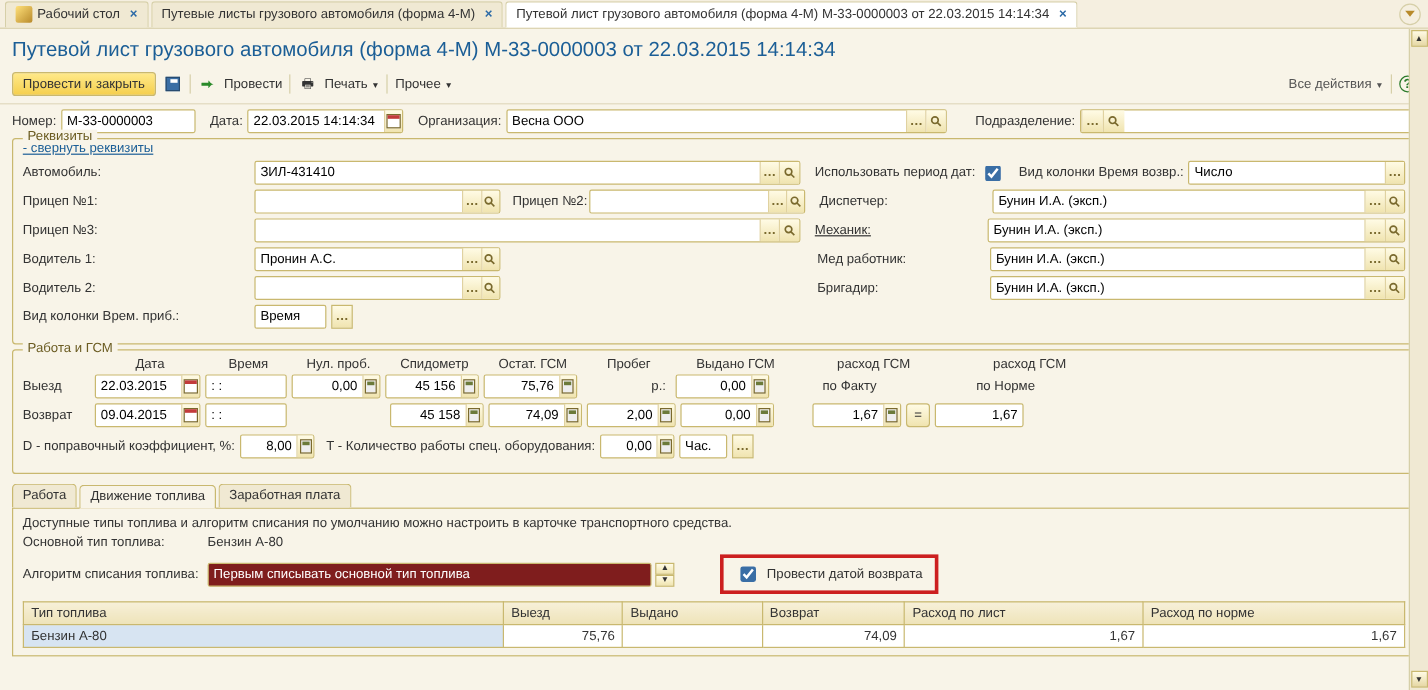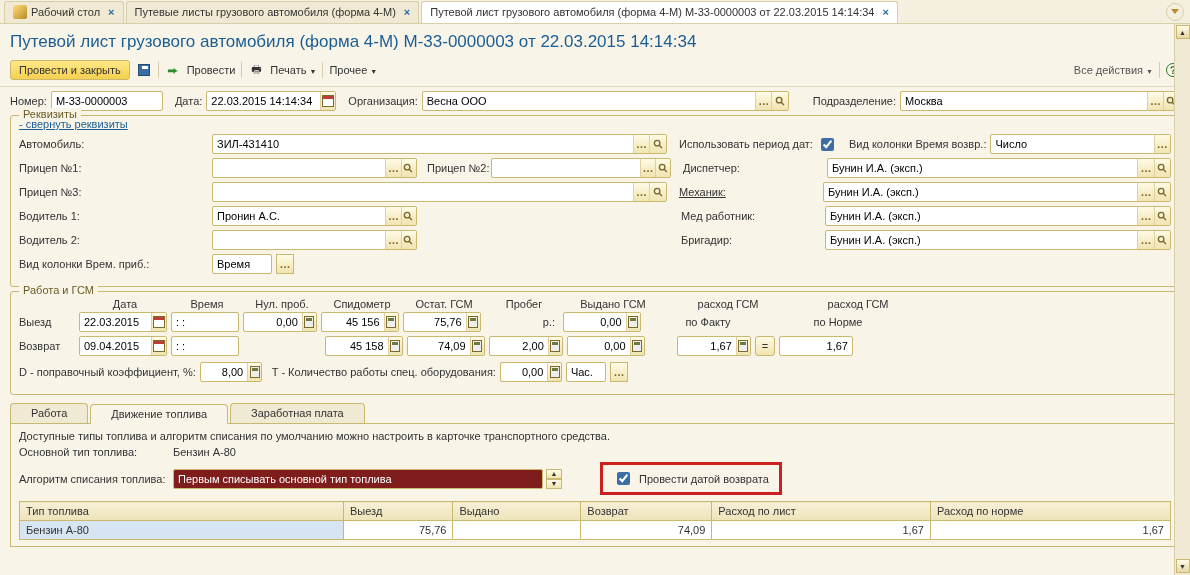--- a/index.html
+++ b/index.html
@@ -46,21 +46,21 @@
 
   .fieldset { border: 1px solid #c9b86f; border-radius: 3px; padding: 2px 8px 8px 8px; margin-top: 4px; position: relative; }
   .fieldset > .legend { position: absolute; top: -8px; left: 8px; background: #f8f4e8; padding: 0 4px; color: #6b5c22; }
   .link { color: #1b5e96; text-decoration: underline; cursor: pointer; }
 
   .grid-header { display: flex; margin-top: 2px; }
   .gh { text-align: center; padding: 2px 0; }
 
   
   .subtabs { display: flex; margin-top: 8px; }
-  .subtab { padding: 3px 20px; border: 1px solid #c9b86f; border-bottom: none; background: #f0e9d3; border-radius: 4px 4px 0 0; margin-right: 2px; cursor: pointer; }
+  .subtab { padding: 3px 8px; border: 1px solid #c9b86f; border-bottom: none; background: #f0e9d3; border-radius: 4px 4px 0 0; margin-right: 2px; cursor: pointer; }
   .subtab.active { background: #f8f4e8; font-weight: normal; border-bottom: 1px solid #f8f4e8; position: relative; top: 1px; }
   .subcontent { border: 1px solid #c9b86f; padding: 6px 8px; background: #f8f4e8; }
 
   .redbox { border: 3px solid #cc1f1f; padding: 4px 10px; display: inline-flex; align-items: center; gap: 6px; }
 
   
   .table { width: 100%; border-collapse: collapse; margin-top: 6px; }
   .table th { background: linear-gradient(#f7f0d8,#eee3b8); border: 1px solid #c9b86f; padding: 3px 6px; font-weight: normal; text-align: left; }
   .table td { border: 1px solid #c9b86f; padding: 3px 6px; background: #fff; }
   .table td.num { text-align: right; }
@@ -136,21 +136,20 @@
           <span class="fbtn ellipsis"></span>
           <span class="fbtn magnifier">
             <svg viewBox="0 0 16 16">
               <circle cx="6" cy="6" r="4" fill="none" stroke="#7a6a2e" stroke-width="2"></circle>
               <line x1="9" y1="9" x2="13" y2="13" stroke="#7a6a2e" stroke-width="2"></line>
             </svg>
           </span>
         </span>
       <span class="lbl" style="margin-left:20px;">Подразделение:</span>
       <span class="field" style="width:280px;">
-          <input value="Москва" style="">
           <span class="fbtn ellipsis"></span>
           <span class="fbtn magnifier">
             <svg viewBox="0 0 16 16">
               <circle cx="6" cy="6" r="4" fill="none" stroke="#7a6a2e" stroke-width="2"></circle>
               <line x1="9" y1="9" x2="13" y2="13" stroke="#7a6a2e" stroke-width="2"></line>
             </svg>
           </span>
         </span>
     </div>
 
@@ -464,21 +463,21 @@
         <span style="width:30px;"></span>
         <span class="redbox">
           <input type="checkbox" class="checkbox" checked="" style="">
           <span>Провести датой возврата</span>
         </span>
       </div>
 
       <table class="table">
         <thead>
             <tr>
-          <th style="width:324px;">Тип топлива</th>
+          <th style="width:400px;">Тип топлива</th>
           <th>Выезд</th>
           <th>Выдано</th>
           <th>Возврат</th>
           <th>Расход по лист</th>
           <th>Расход по норме</th>
         </tr>
           </thead>
         <tbody>
             <tr>
           <td style="background:#d7e4f2;">Бензин А-80</td>

